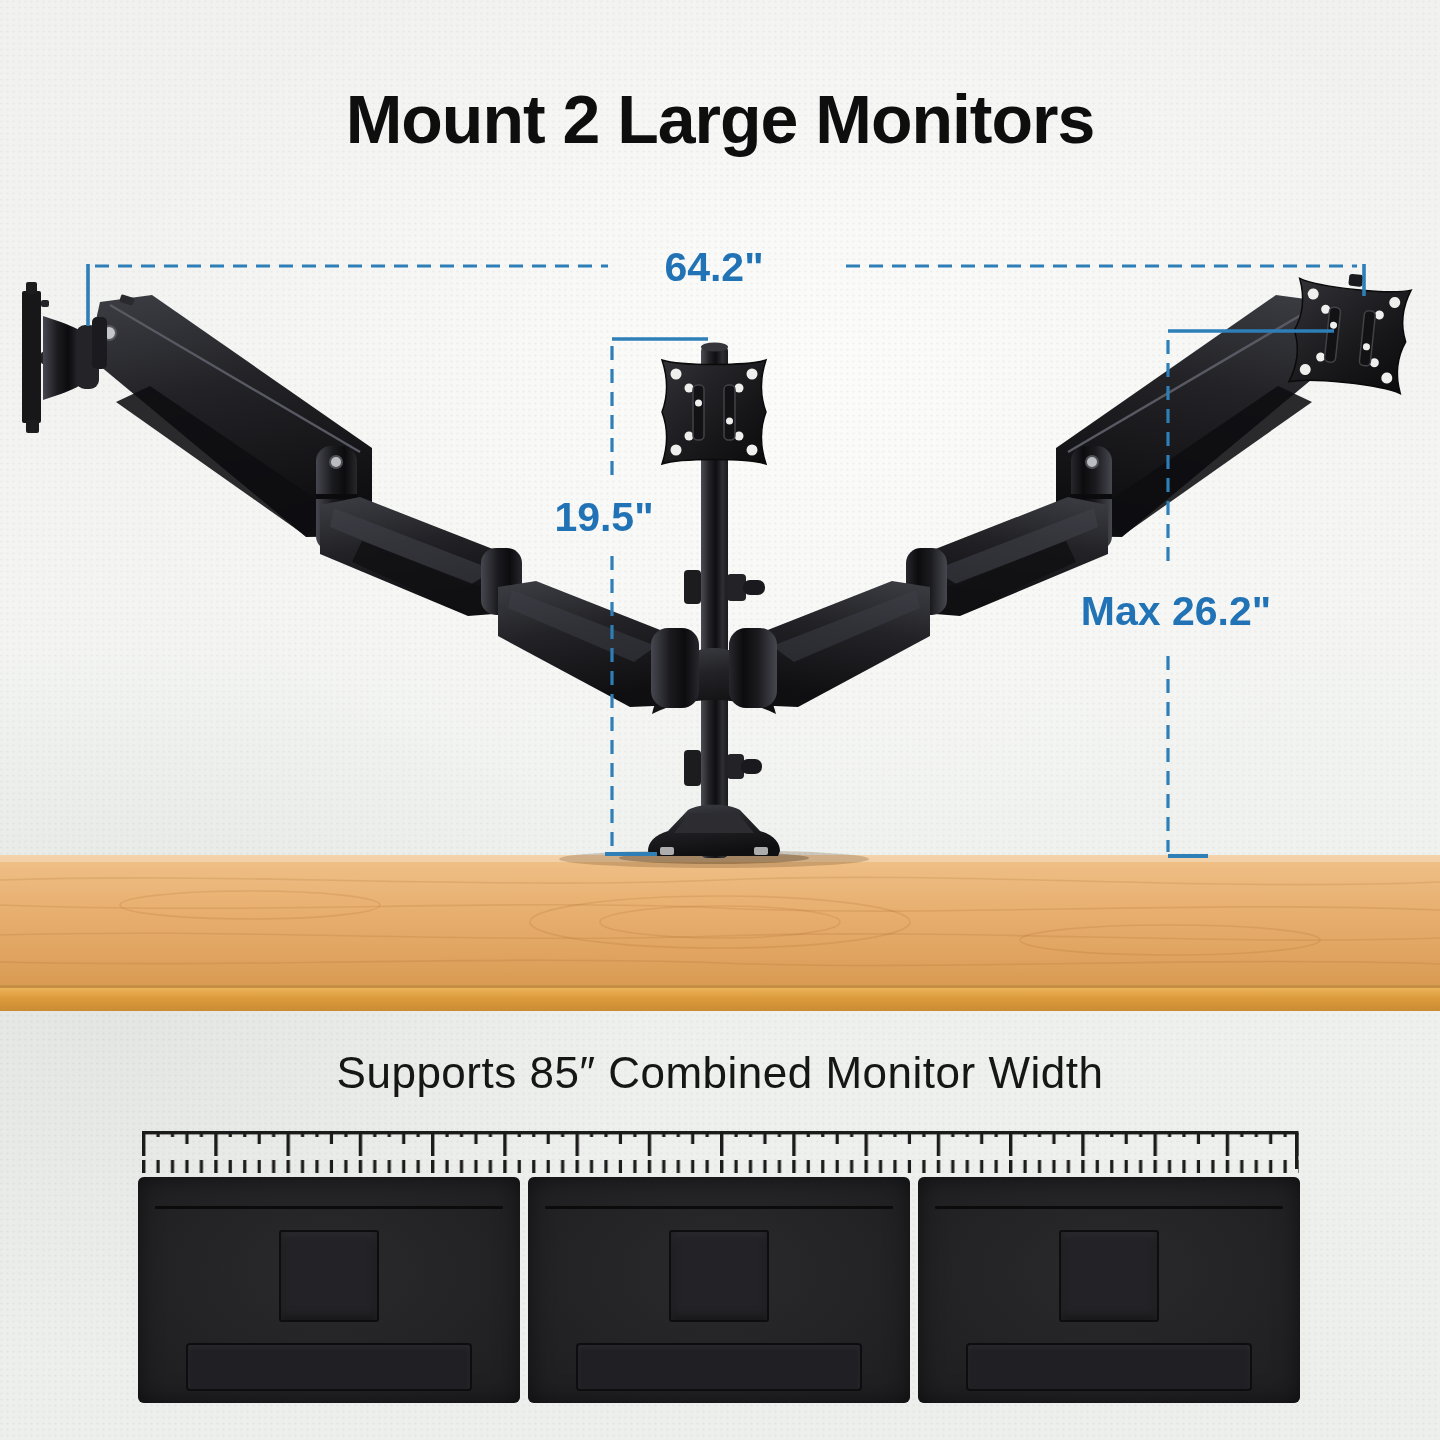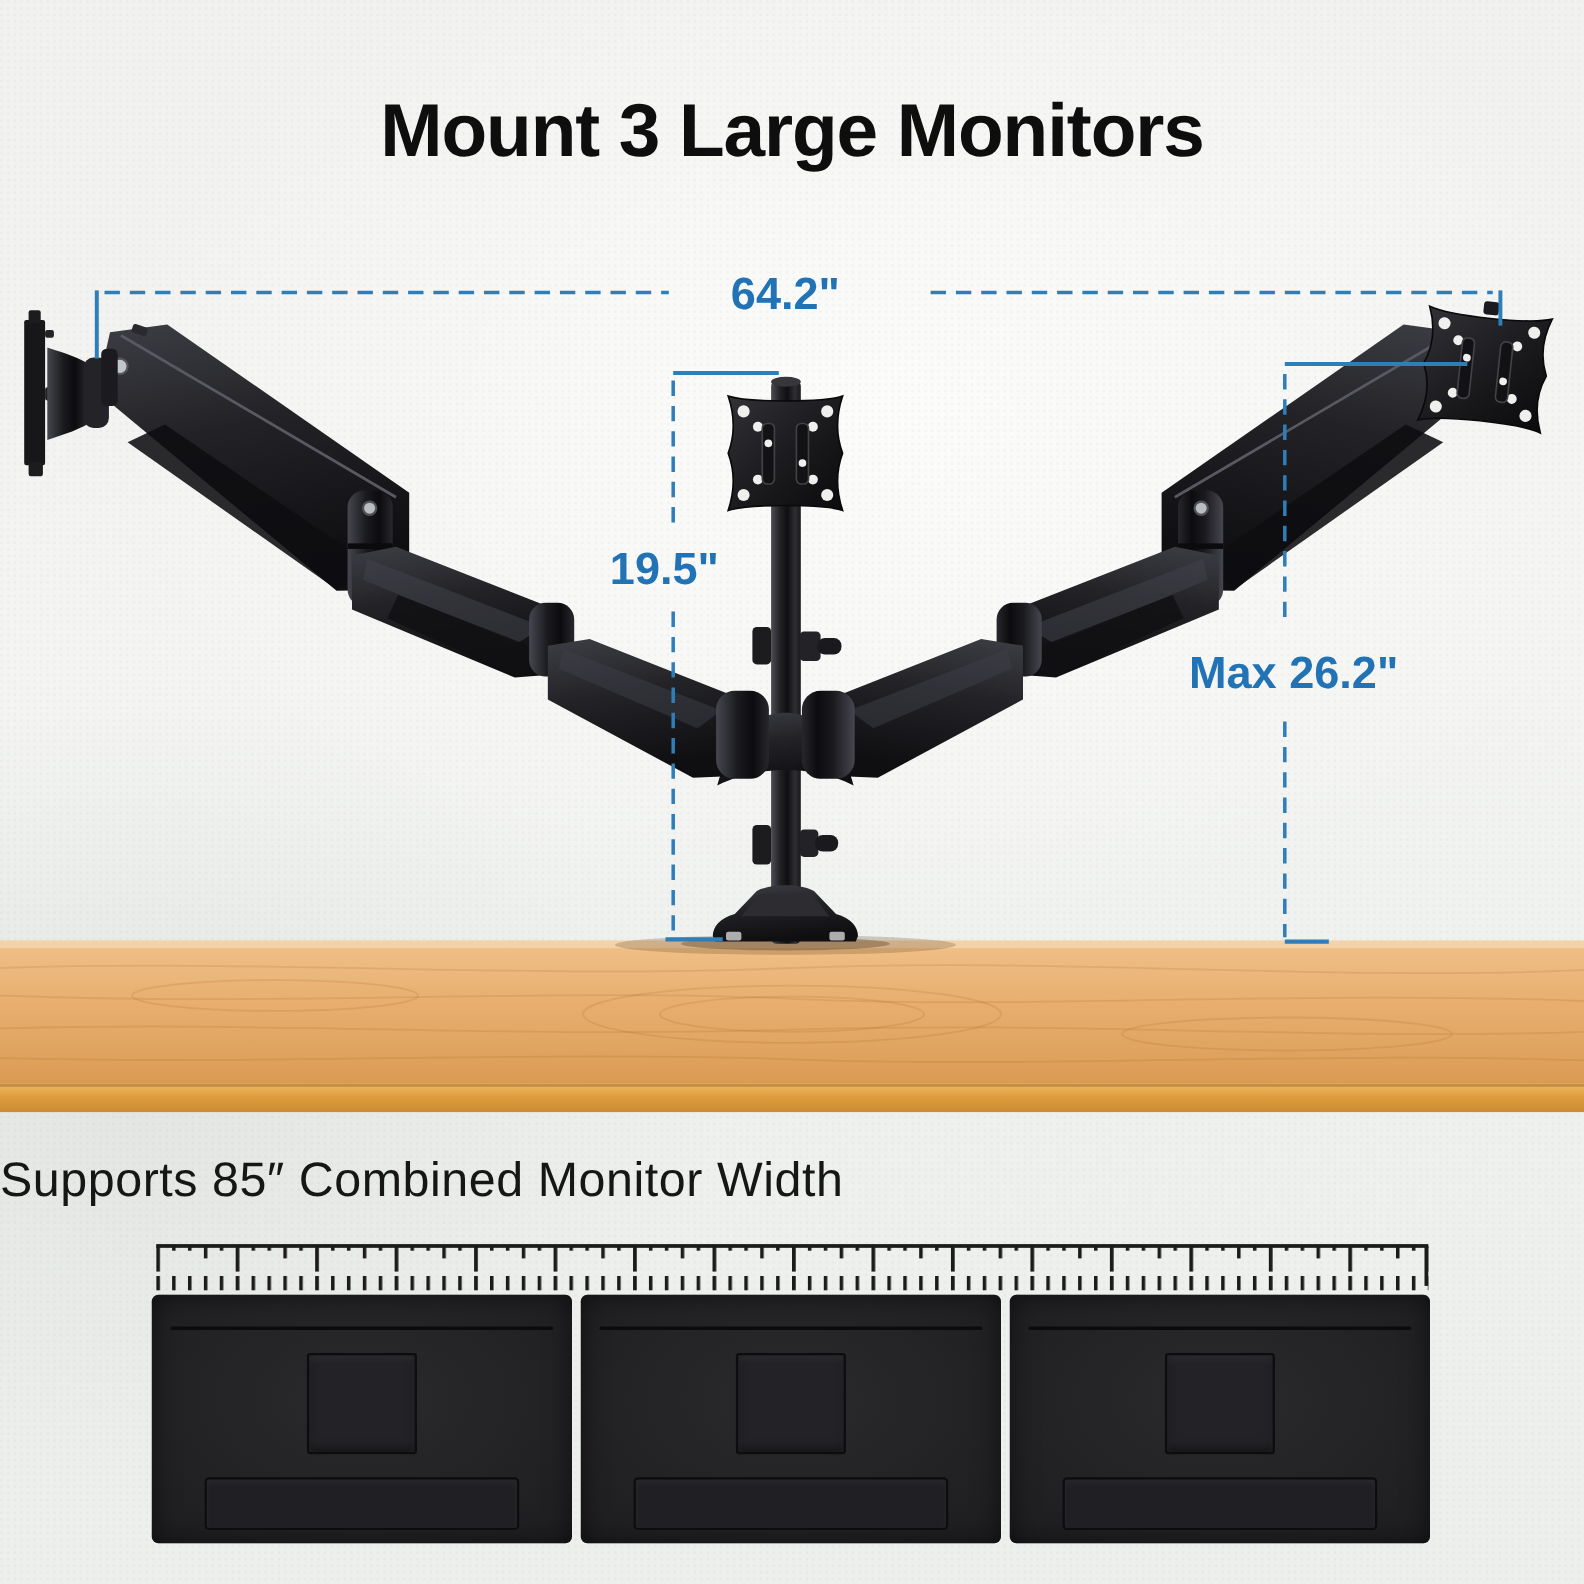--- a/index.html
+++ b/index.html
@@ -15,21 +15,21 @@
   }
   .headline{
     position:absolute;top:80px;left:0;width:100%;margin:0;
     text-align:center;font-size:68px;font-weight:700;letter-spacing:-1px;
     color:#0e0e0e;
   }
   .scene{position:absolute;top:0;left:0;width:1440px;height:1440px;}
   .scene text{font-family:"Liberation Sans",sans-serif;font-weight:700;font-size:41px;fill:#2273b5;}
   .caption{
     position:absolute;top:1048px;left:0;width:100%;
-    font-size:44px;font-weight:400;letter-spacing:0.5px;color:#161616;
+    text-align:center;font-size:44px;font-weight:400;letter-spacing:0.5px;color:#161616;
   }
   .monitors{
     position:absolute;top:1177px;left:138px;width:1162px;height:226px;
     display:flex;gap:8px;
   }
   .monitor{
     position:relative;flex:1 1 0;border-radius:6px;
     background:radial-gradient(140% 150% at 50% 42%, #2a2a2d 0%, #1d1d20 55%, #121214 100%);
     box-shadow:inset 0 0 24px rgba(0,0,0,0.55);
   }
@@ -43,21 +43,21 @@
     position:absolute;bottom:12px;left:12.5%;right:12.5%;height:44px;
     background:#202024;border:2px solid #0d0d0f;border-radius:4px;
     box-shadow:inset 0 3px 6px rgba(255,255,255,0.04);
   }
 </style>
 </head>
 <body>
 
 <div class="stage">
 
-  <h1 class="headline">Mount 3 Large Monitors</h1>
+  <h1 class="headline">Mount 2 Large Monitors</h1>
 
   <svg class="scene" viewBox="0 0 1440 1440" aria-hidden="true">
     <defs>
       <linearGradient id="gPole" x1="0" y1="0" x2="1" y2="0">
         <stop offset="0" stop-color="#4c4d53"></stop>
           <stop offset="0.3" stop-color="#222226"></stop>
         <stop offset="0.55" stop-color="#0f0f12"></stop>
           <stop offset="0.8" stop-color="#2e2e33"></stop>
         <stop offset="1" stop-color="#191a1d"></stop>
       </linearGradient>

